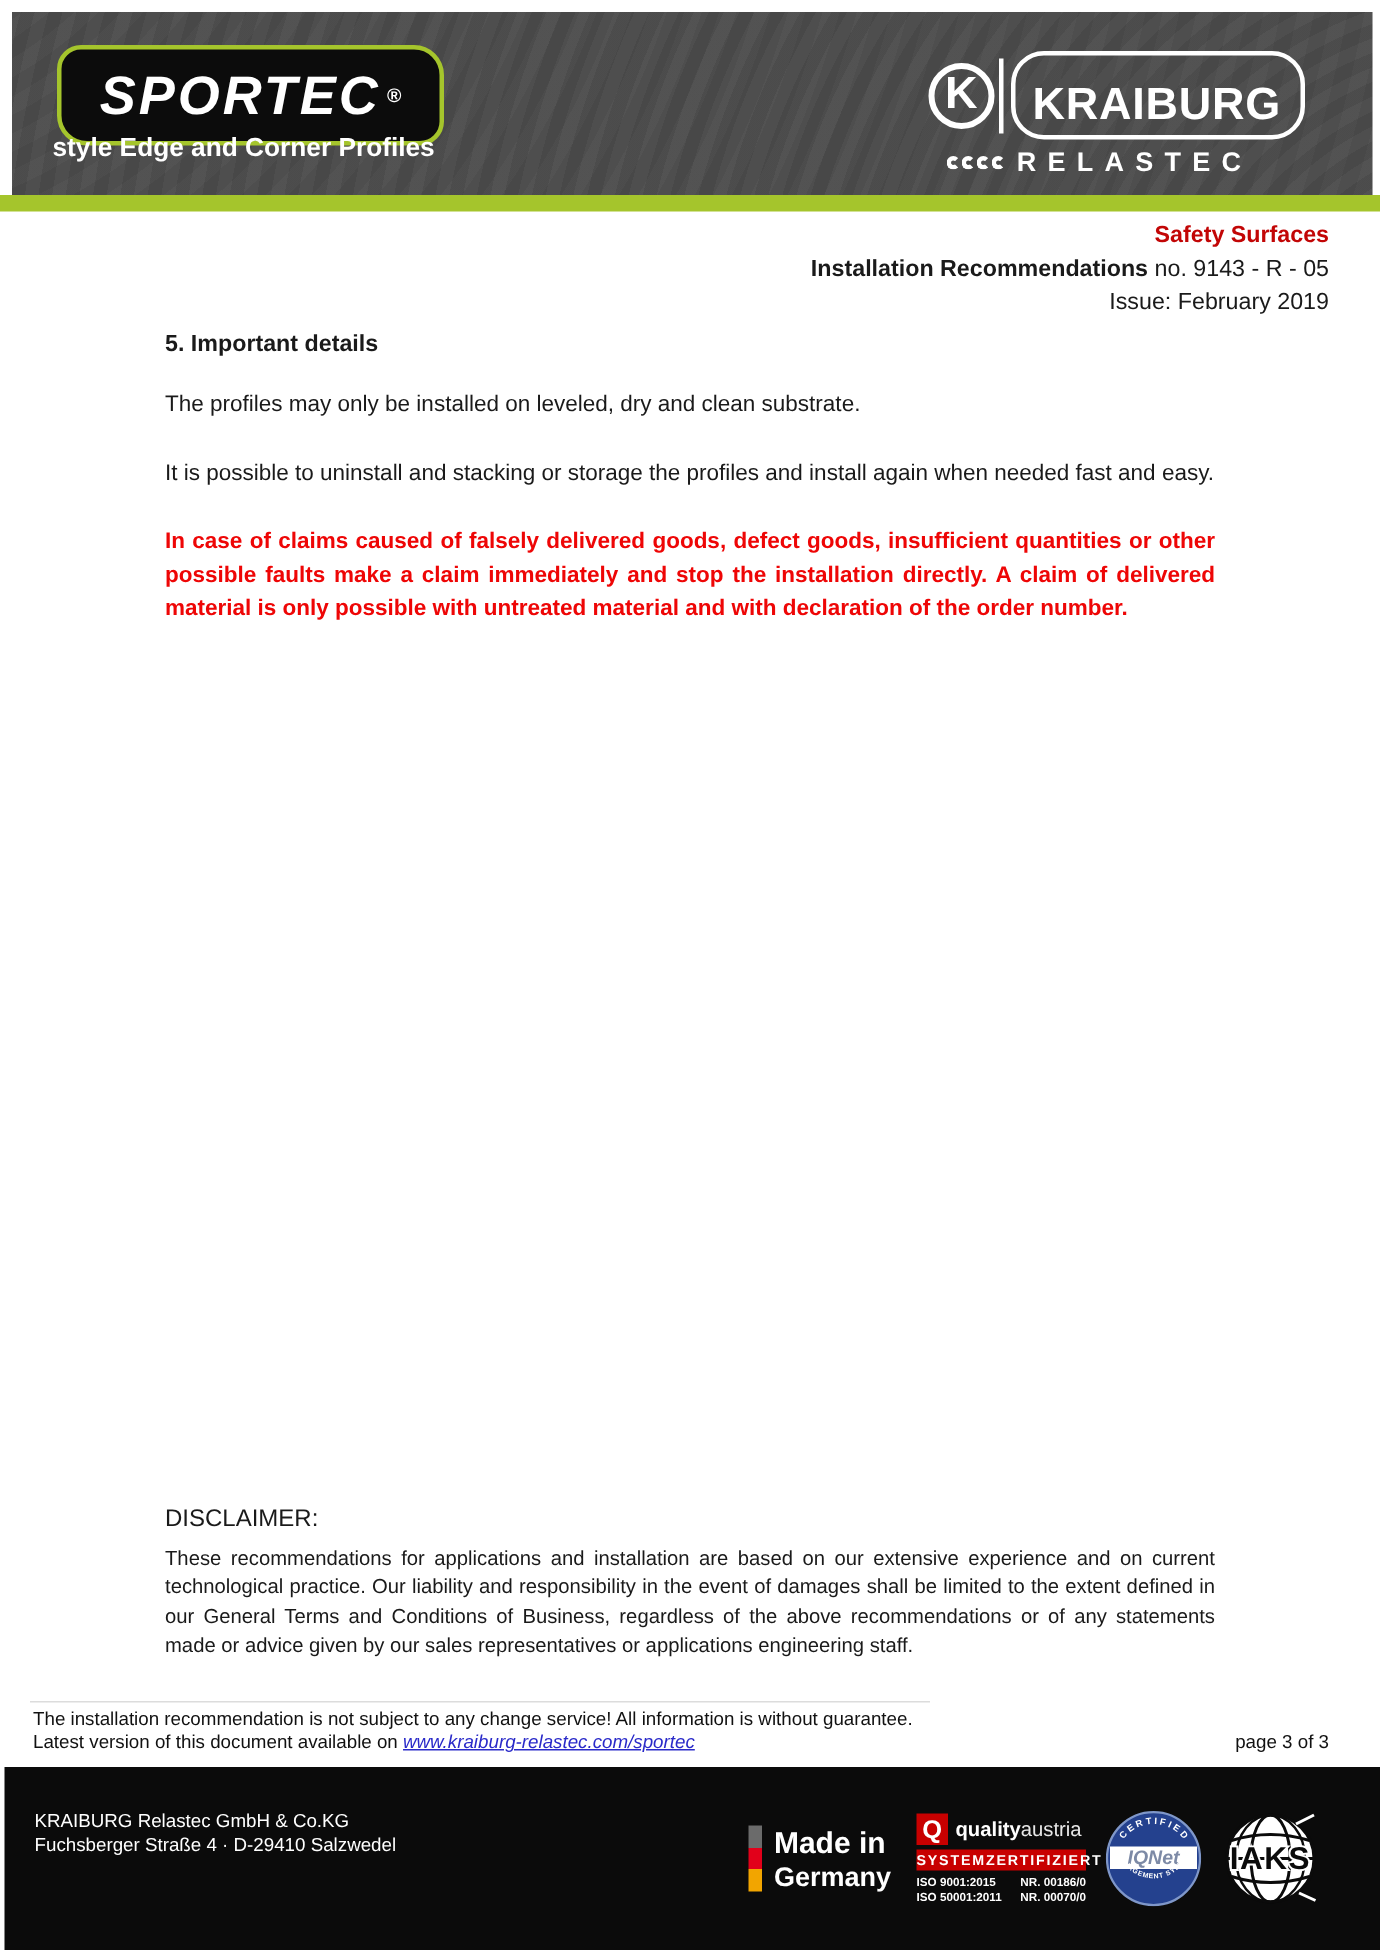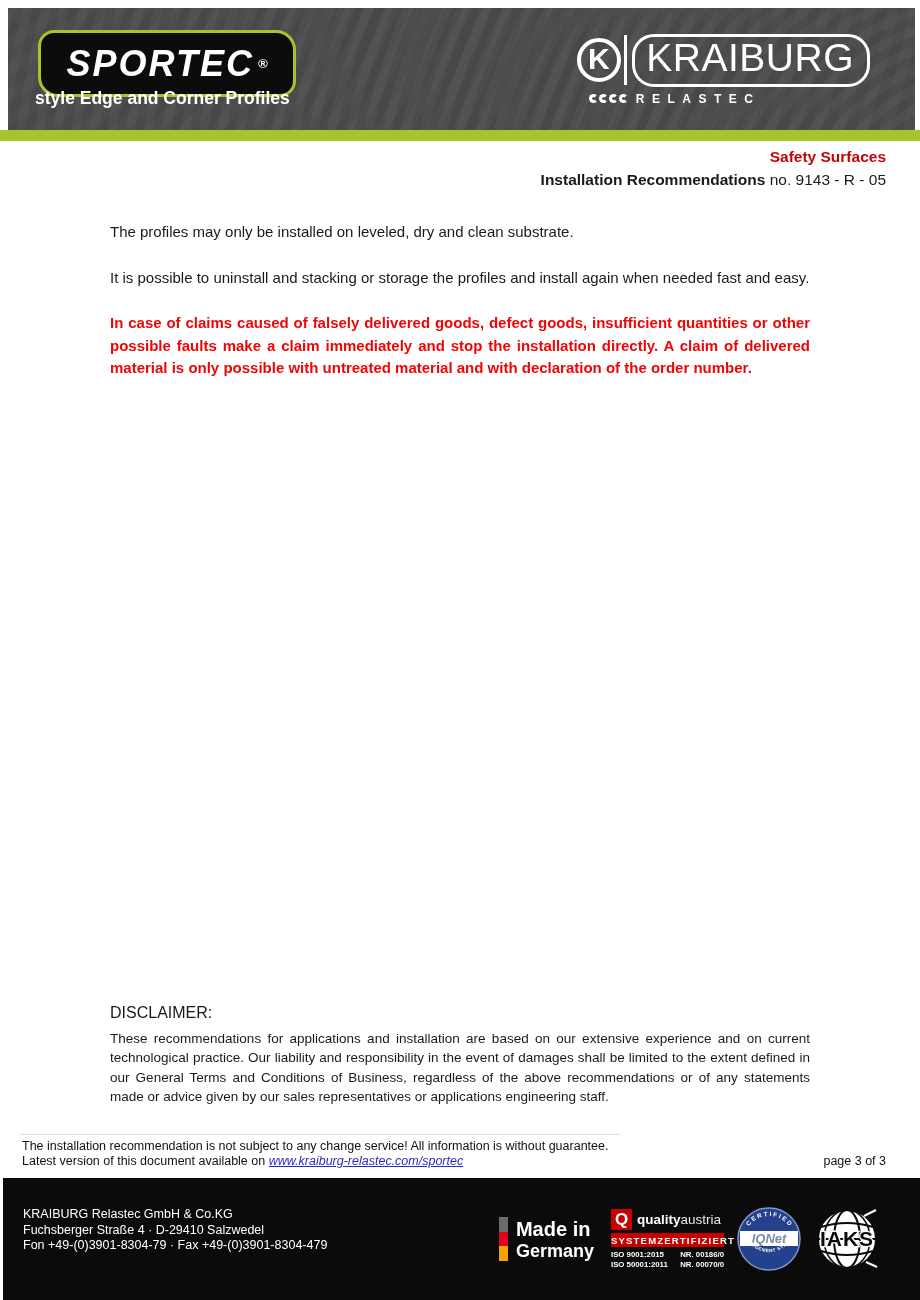--- a/index.html
+++ b/index.html
@@ -33,30 +33,30 @@
   }
   .kraiburg { position:absolute; right:45px; top:26px; }
   .k-row { display:flex; align-items:center; }
   .k-circle {
     width:44px; height:44px; border:4px solid #fff; border-radius:50%;
     display:flex; align-items:center; justify-content:center; flex:0 0 auto;
   }
   .k-circle span { color:#fff; font-weight:bold; font-size:30px; line-height:1; transform:translateY(-1px); }
   .k-bar { width:3.5px; height:50px; background:#fff; margin:0 5px 0 3px; }
   .k-box {
-    border:3.5px solid #fff; border-radius:22px; padding:0 13px 4px 11px;
-    color:#fff; font-weight:normal; font-size:39px; letter-spacing:0.5px; line-height:1.1;
+    border:3.5px solid #fff; border-radius:22px; padding:16px 13px 4px 11px;
+    color:#fff; font-weight:bold; font-size:30px; letter-spacing:0.5px; line-height:1.1;
   }
   .k-sub { display:flex; align-items:center; margin-top:5px; padding-left:12px; }
   .waves { display:inline-flex; gap:1px; margin-right:8px; }
   .crescent {
     width:9px; height:9px; border:3px solid #fff; border-right-color:transparent;
     border-radius:50%; display:inline-block;
   }
-  .relastec { color:#fff; font-weight:bold; font-size:12px; letter-spacing:7.5px; }
+  .relastec { color:#fff; font-weight:bold; font-size:18px; letter-spacing:7.5px; }
 
   .greenbar { position:absolute; left:0; top:130px; width:100%; height:11px; background:#a5c52c; }
 
   
   .doc-header { position:absolute; top:146px; right:34px; text-align:right; font-size:15.5px; line-height:22.5px; color:#1a1a1a; }
   .doc-header .red { color:#c20606; font-weight:bold; }
   .doc-header b { font-weight:bold; }
 
   
   .body-block { position:absolute; left:110px; top:221px; width:700px; color:#1a1a1a; }
@@ -137,23 +137,25 @@
         <span class="relastec">RELASTEC</span>
       </div>
     </div>
   </header>
 
   <div class="greenbar"></div>
 
   <div class="doc-header">
     <div class="red">Safety Surfaces</div>
     <div><b>Installation Recommendations</b><span> no. 9143 - R - 05</span></div>
+    <div>Issue: February 2019</div>
   </div>
 
   <main class="body-block">
+    <h2 class="section-title">5. Important details</h2>
     <p class="para">The profiles may only be installed on leveled, dry and clean substrate.</p>
     <p class="para">It is possible to uninstall and stacking or storage the profiles and install again when needed fast and easy.</p>
     <p class="warning">In case of claims caused of falsely delivered goods, defect goods, insufficient quantities or other possible faults make a claim immediately and stop the installation directly. A claim of delivered material is only possible with untreated material and with declaration of the order number.</p>
   </main>
 
   <section class="disclaimer">
     <div class="disclaimer-title">DISCLAIMER:</div>
     <p class="disclaimer-text">These recommendations for applications and installation are based on our extensive experience and on current technological practice. Our liability and responsibility in the event of damages shall be limited to the extent defined in our General Terms and Conditions of Business, regardless of the above recommendations or of any statements made or advice given by our sales representatives or applications engineering staff.</p>
   </section>
 
@@ -161,21 +163,20 @@
   <div class="footer">
     <div>The installation recommendation is not subject to any change service! All information is without guarantee.</div>
     <div><span>Latest version of this document available on </span><a href="#">www.kraiburg-relastec.com/sportec</a></div>
     <div class="page-label">page 3 of 3</div>
   </div>
 
   <footer class="blackband">
     <div class="company-info">
       <div>KRAIBURG Relastec GmbH &amp; Co.KG</div>
       <div>Fuchsberger Straße 4 · D-29410 Salzwedel</div>
-      <div>Fon +49-(0)3901-8304-79 · Fax +49-(0)3901-8304-479</div>
     </div>
 
     <div class="logos">
 
       <div class="made-in">
         <div class="flagbar">
           <div class="flag-black"></div>
           <div class="flag-red"></div>
           <div class="flag-gold"></div>
         </div>

